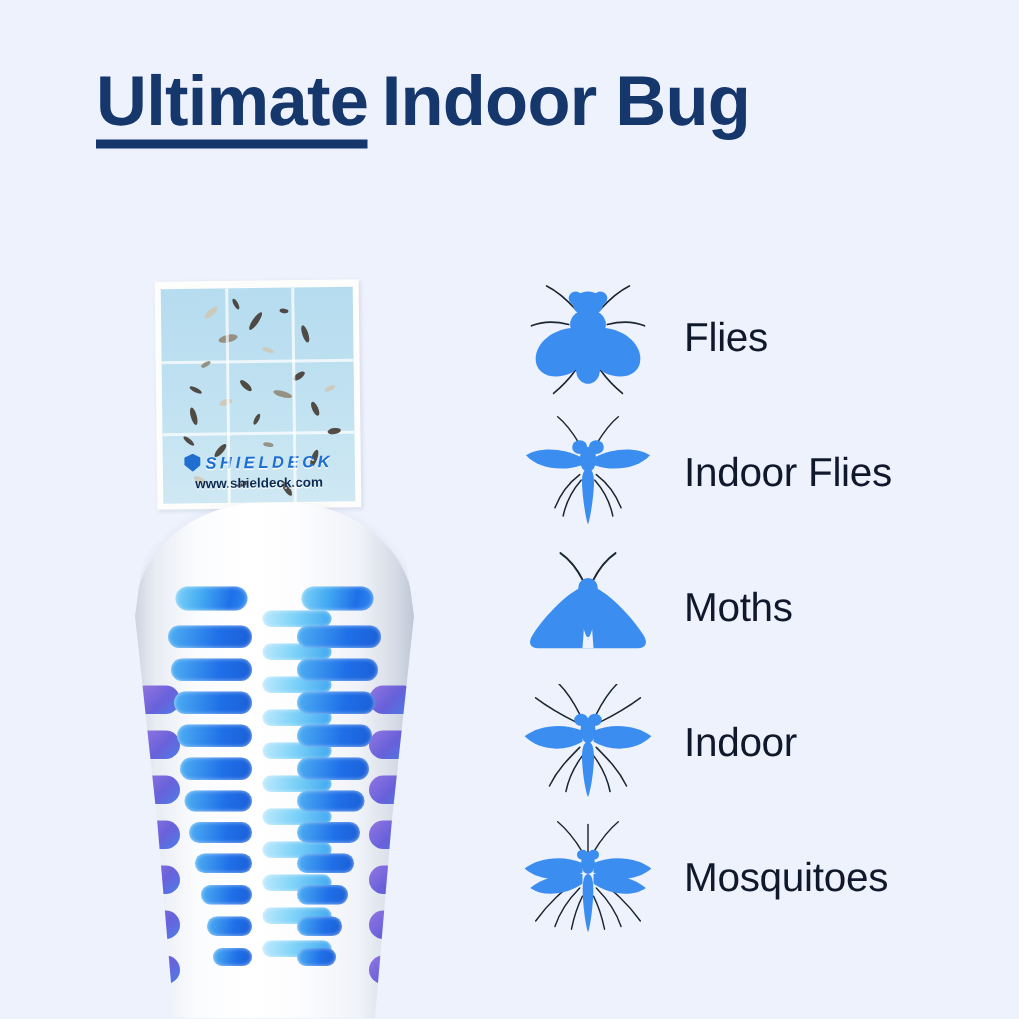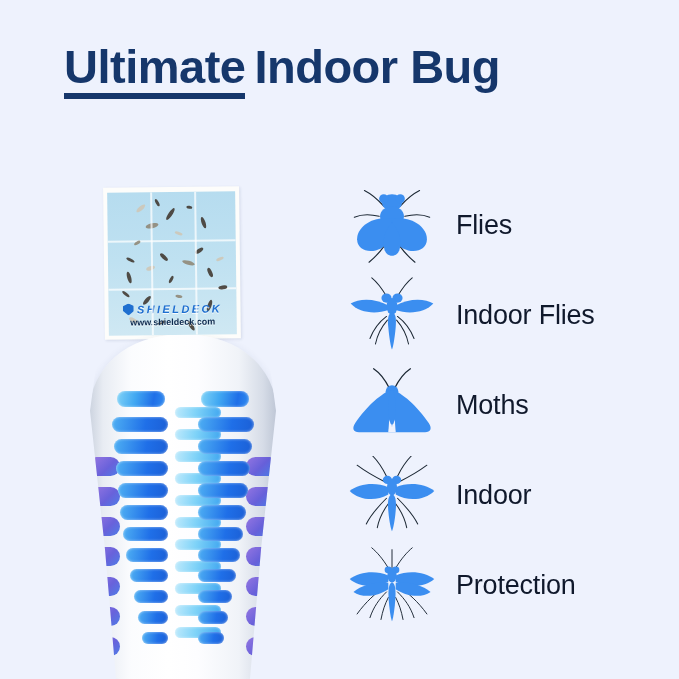--- a/index.html
+++ b/index.html
@@ -362,16 +362,16 @@
             <ellipse cx="54" cy="26" rx="4" ry="3.6"></ellipse>
             <path d="M46 32 C32 26 14 28 4 36 C14 45 32 46 46 39Z"></path>
             <path d="M54 32 C68 26 86 28 96 36 C86 45 68 46 54 39Z"></path>
             <path d="M46 40 C34 38 18 42 8 50 C18 57 34 55 46 47Z"></path>
             <path d="M54 40 C66 38 82 42 92 50 C82 57 66 55 54 47Z"></path>
             <ellipse cx="50" cy="32" rx="5" ry="8"></ellipse>
             <path d="M50 40 C46.5 40 45.5 48 46.5 60 C47.5 72 49 80 50 82 C51 80 52.5 72 53.5 60 C54.5 48 53.5 40 50 40Z"></path>
           </g>
         </svg>
       </div>
-      <div class="buglabel">Protection</div>
+      <div class="buglabel">Mosquitoes</div>
     </div>
   </div>
 </div>
 
 </body></html>

